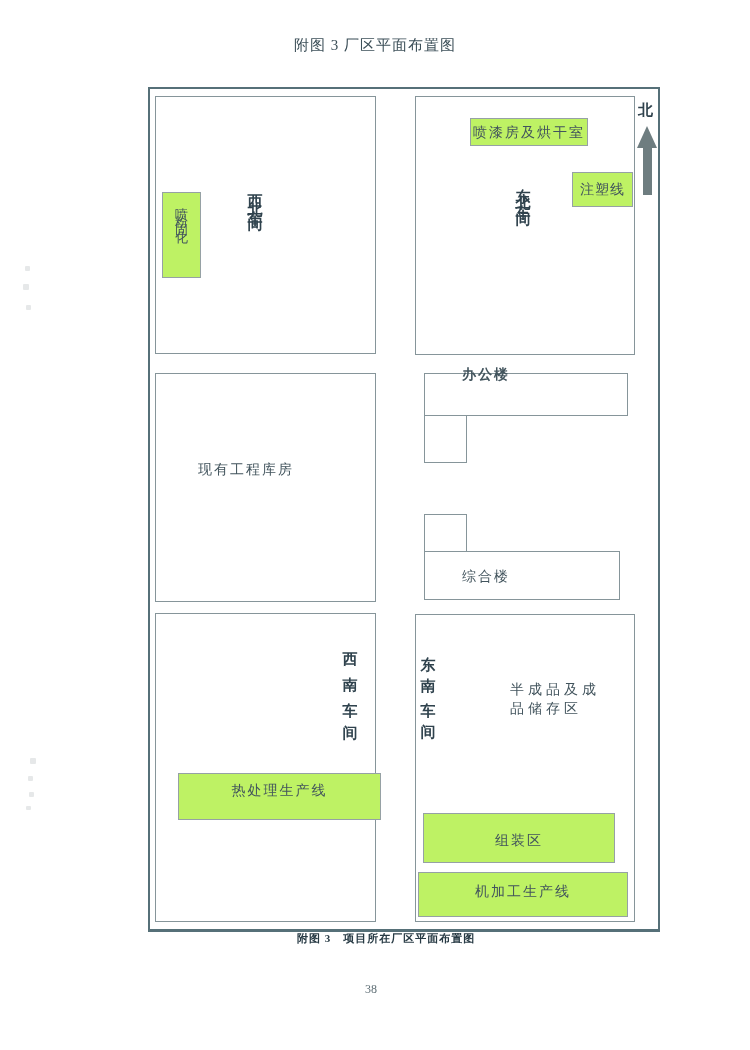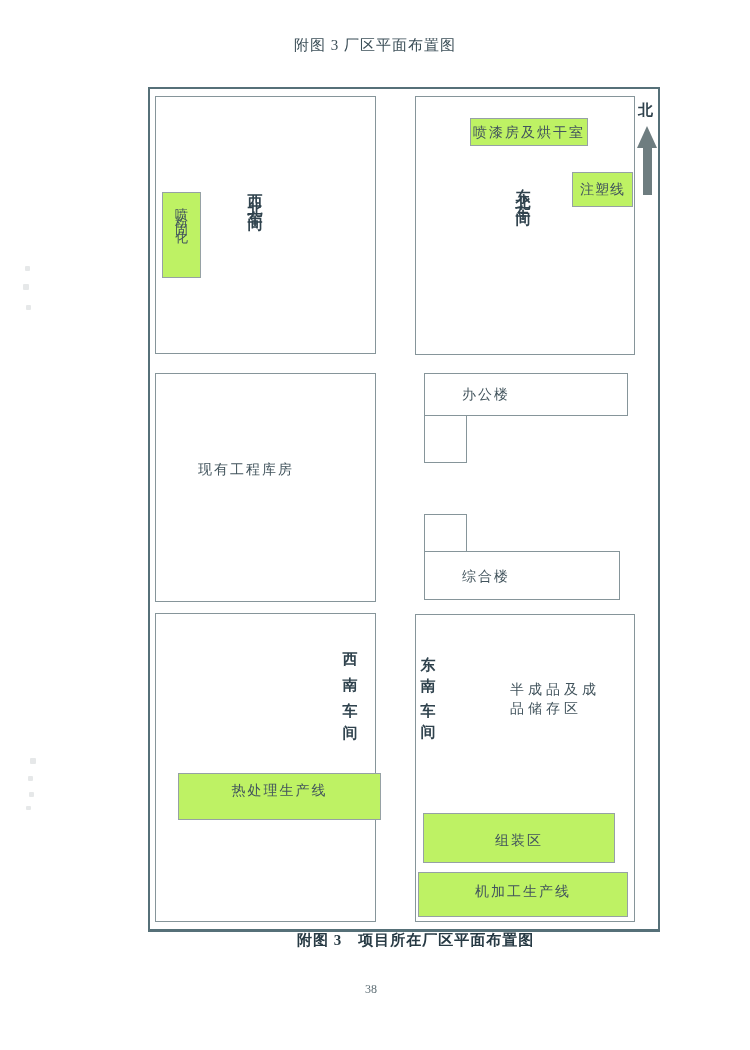--- a/index.html
+++ b/index.html
@@ -15,21 +15,21 @@
     position:absolute;writing-mode:vertical-rl;text-orientation:upright;
     font-weight:bold;color:#2f424d;font-size:15px;letter-spacing:8px;line-height:1;
   }
   .vlabel-sm{
     position:absolute;writing-mode:vertical-rl;text-orientation:upright;
     color:#42545d;font-size:13px;letter-spacing:8px;line-height:1;font-weight:normal;
   }
   .hlabel{position:absolute;font-size:14px;color:#42545d;letter-spacing:2px;white-space:nowrap;}
   .boxlabel{position:absolute;left:0;right:0;text-align:center;font-size:14px;color:#42545d;letter-spacing:2px;}
   .fig-title{position:absolute;left:0;width:750px;text-align:center;font-size:15px;color:#3c4f58;letter-spacing:1px;}
-  .fig-caption{position:absolute;font-size:15px;font-weight:bold;color:#273a44;letter-spacing:1px;white-space:pre;}
+  .fig-caption{position:absolute;font-size:11px;font-weight:bold;color:#273a44;letter-spacing:1px;white-space:pre;}
   .page-number{position:absolute;font-size:12px;color:#5d6d74;}
   .north-label{position:absolute;font-size:15px;font-weight:bold;color:#2f424d;}
   .arrow-head{position:absolute;width:0;height:0;border-left:10px solid transparent;border-right:10px solid transparent;border-bottom:22px solid #6e7d80;}
   .arrow-shaft{position:absolute;background:#6e7d80;}
   .artifact{position:absolute;background:#c7ccce;opacity:0.45;border-radius:1px;}
 </style>
 </head>
 <body>
 
 <div class="fig-title" style="top:36px;">附图 3 厂区平面布置图</div>
@@ -64,21 +64,21 @@
     <div class="arrow-head" style="left:637px;top:126px;"></div>
     <div class="arrow-shaft" style="left:643px;top:147px;width:9px;height:48px;"></div>
   </span>
 </div>
 
 <div class="box" style="left:155px;top:373px;width:221px;height:229px;"></div>
 <div class="hlabel" style="left:198px;top:461px;">现有工程库房</div>
 
 <div class="box" style="left:424px;top:373px;width:204px;height:43px;"></div>
 <div class="box" style="left:424px;top:415px;width:43px;height:48px;"></div>
-<div class="hlabel" style="left:462px;top:386px;">办公楼</div>
+<div class="hlabel" style="left:462px;top:366px;font-weight:bold;">办公楼</div>
 
 <div class="box" style="left:424px;top:514px;width:43px;height:38px;"></div>
 <div class="box" style="left:424px;top:551px;width:196px;height:49px;"></div>
 <div class="hlabel" style="left:462px;top:568px;">综合楼</div>
 
 <div class="box" style="left:155px;top:613px;width:221px;height:309px;"></div>
 <div class="vlabel" style="left:342px;top:641px;letter-spacing:24px;">西南车间</div>
 <div class="subbox" style="left:178px;top:773px;width:203px;height:47px;">
   <div class="boxlabel" style="top:8px;">热处理生产线</div>
 </div>

